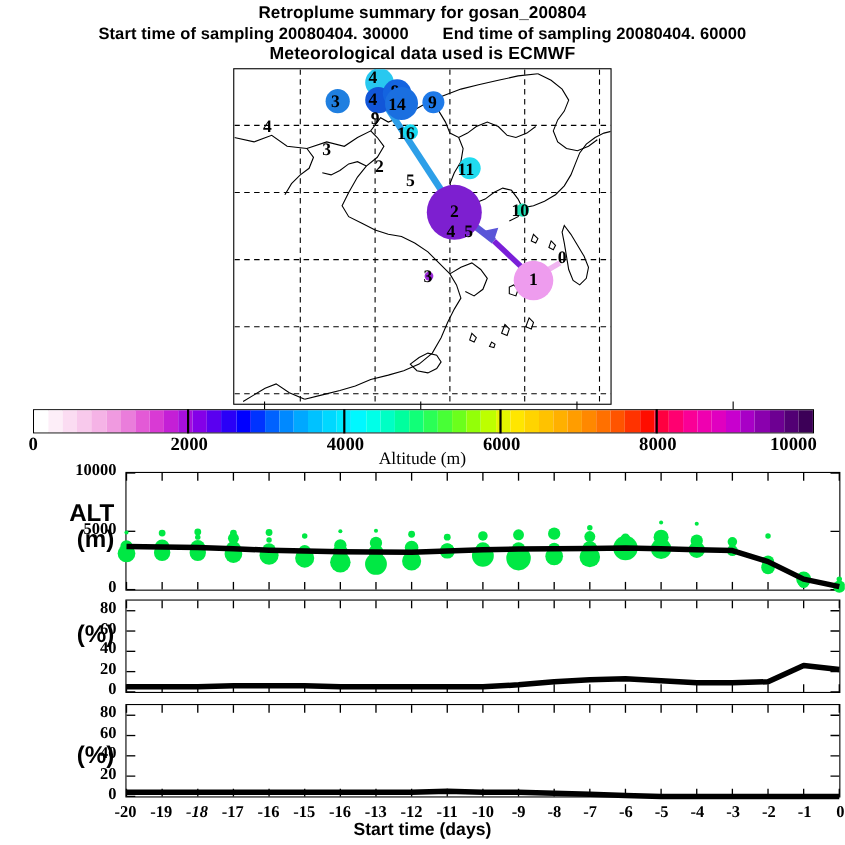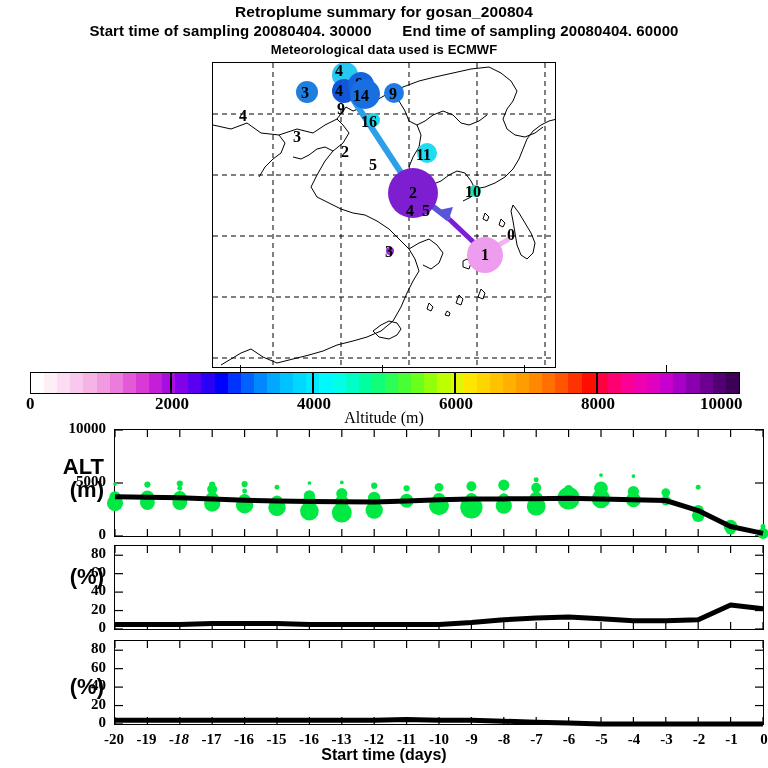--- a/index.html
+++ b/index.html
@@ -3,21 +3,21 @@
 <meta charset="utf-8">
 <style>
   html,body{margin:0;padding:0;background:#ffffff;}
   body{width:768px;height:768px;position:relative;overflow:hidden;
        font-family:"Liberation Sans",sans-serif;color:#000;}
   .abs{position:absolute;}
   
   #title-block{left:0;top:2px;width:768px;text-align:center;}
   .t-line{font-weight:bold;font-size:15.5px;line-height:19px;letter-spacing:.1px;}
   .t-line.sub{font-size:15px;}
-  .t-line.sub3{font-size:13px;}
+  .t-line.sub3{font-size:16px;}
   
   #map-frame{left:212px;top:62px;width:344px;height:306px;border:1.4px solid #000;
              box-sizing:border-box;background:#fff;overflow:hidden;}
   #map-svg{position:absolute;left:0;top:0;}
   .mk{position:absolute;border-radius:50%;}
   .mk-lab{position:absolute;font-family:"Liberation Serif",serif;font-size:16px;
           font-weight:700;color:#000;white-space:nowrap;line-height:1;}
   
   #cbar-wrap{left:30px;top:372px;width:710px;height:22px;}
   #cbar{width:100%;height:100%;display:flex;border:1.6px solid #000;box-sizing:border-box;}

